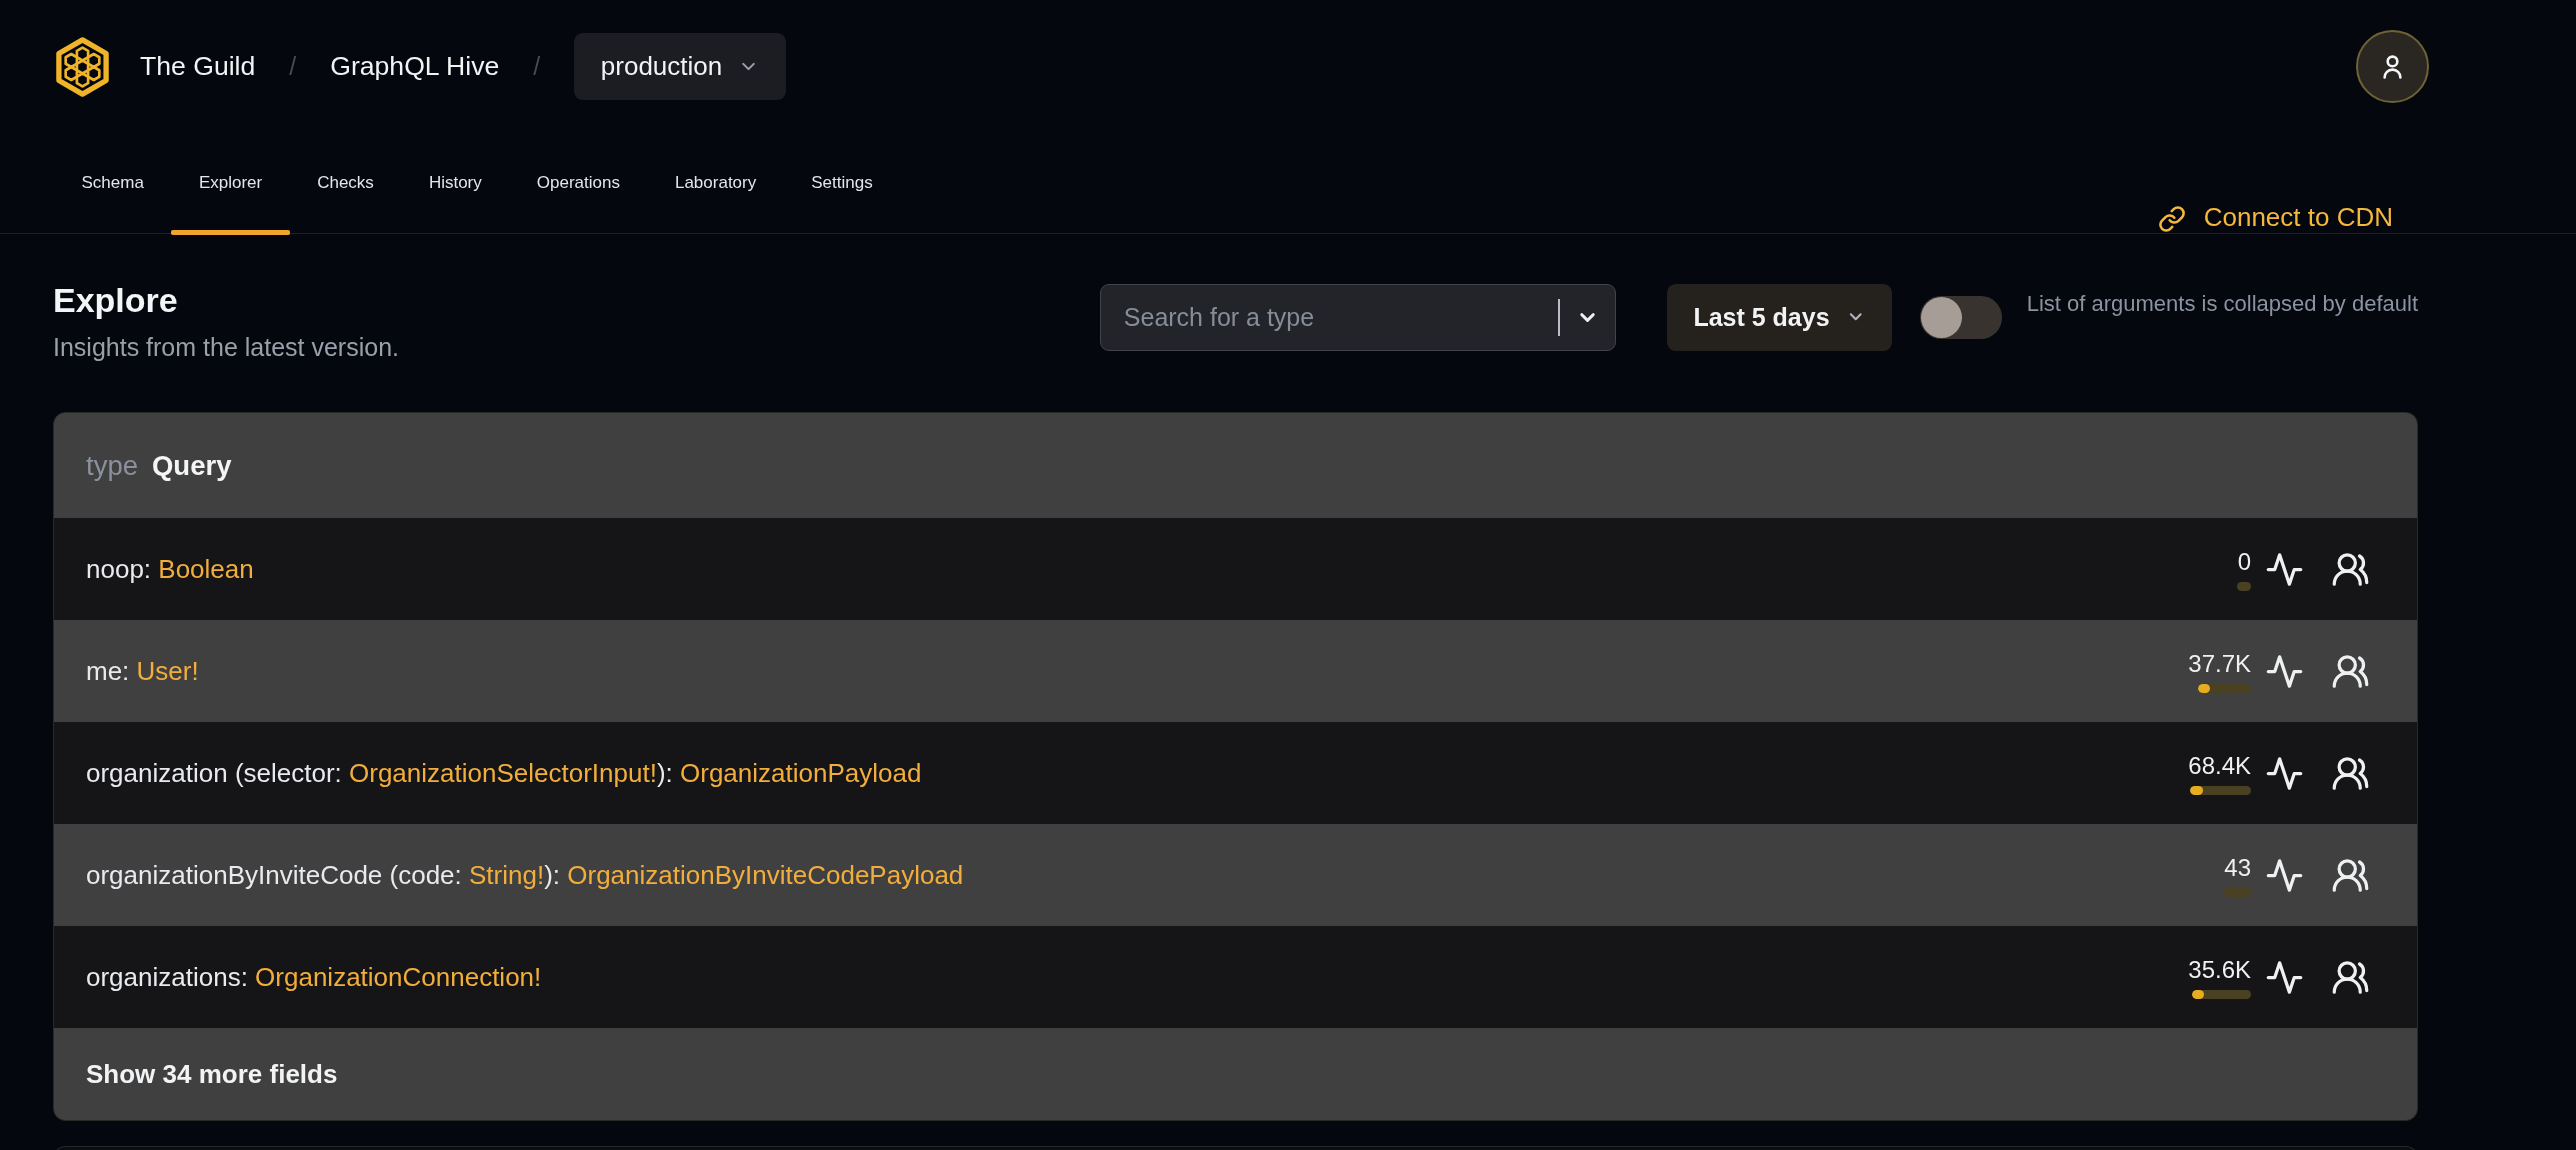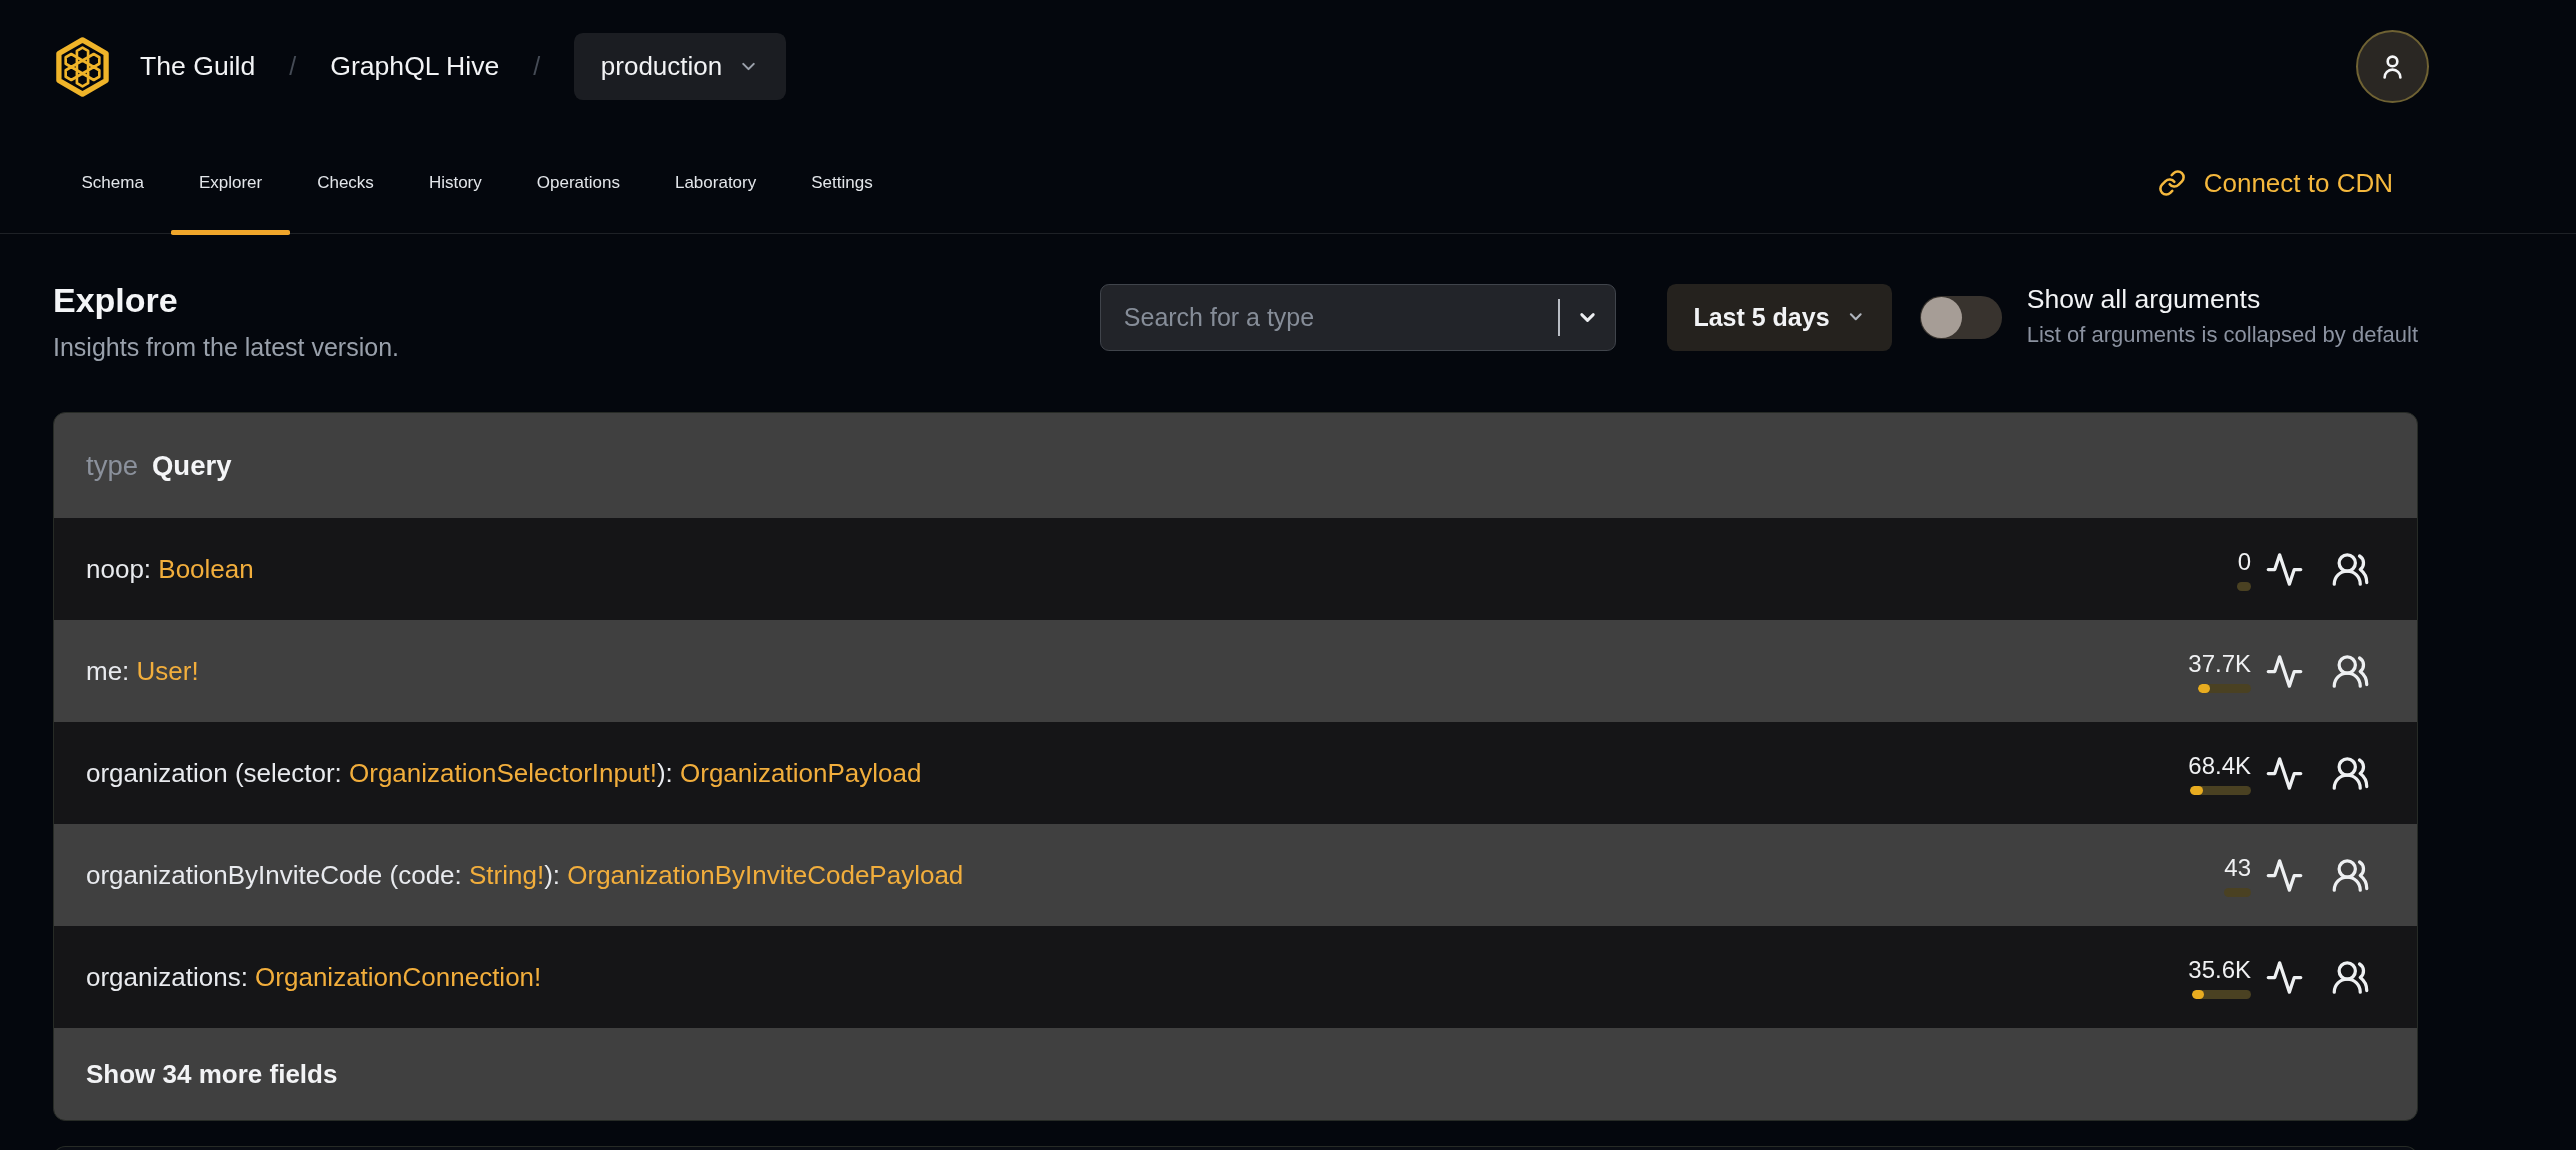--- a/index.html
+++ b/index.html
@@ -43,21 +43,21 @@
   .tabs { display:flex; }
   .tab {
     display:flex; align-items:center; padding:0 27.5px;
     font-size:17px; color:#e3e6ea; cursor:pointer; position:relative;
   }
   .tab.active::after {
     content:""; position:absolute; left:0; right:0; bottom:-1.8px;
     height:5.3px; background:#f0a62b; border-radius:1.8px;
   }
   .cdn-link {
-    margin-left:auto; display:flex; align-items:center; gap:17.7px;
+    margin-left:auto; display:flex; align-items:flex-end; gap:17.7px;
     color:#f5b83d; font-size:26px; cursor:pointer; text-decoration:none;
   }
 
   
   main { padding: 0 158px 0 53px; }
   .page-head { display:flex; justify-content:space-between; align-items:flex-start; margin-top:46px;gap:17px; }
   h1.page-title { margin:0; font-size:34px; font-weight:700; color:#f4f5f7; line-height:1.2; }
   .page-subtitle { margin:12.4px 0 0 0; font-size:25px; color:#99a0ab; }
 
   .controls { display:flex; align-items:flex-start; margin-top:3.5px; }
@@ -219,21 +219,20 @@
         <span class="chev">
           <svg width="19.5" height="19.5" viewBox="0 0 24 24" fill="none" stroke="currentColor" stroke-width="2.6" stroke-linecap="round" stroke-linejoin="round">
               <path d="m6 9 6 6 6-6"></path>
             </svg>
         </span>
       </button>
       <button class="toggle">
         <span class="knob"></span>
       </button>
       <div class="toggle-text">
-        <div class="toggle-label">Show all arguments</div>
         <div class="toggle-desc">List of arguments is collapsed by default</div>
       </div>
     </div>
   </div>
 
   <section class="type-card">
     <div class="card-head">
       <span class="card-kind">type</span>
       <span class="card-name">Query</span>
     </div>

